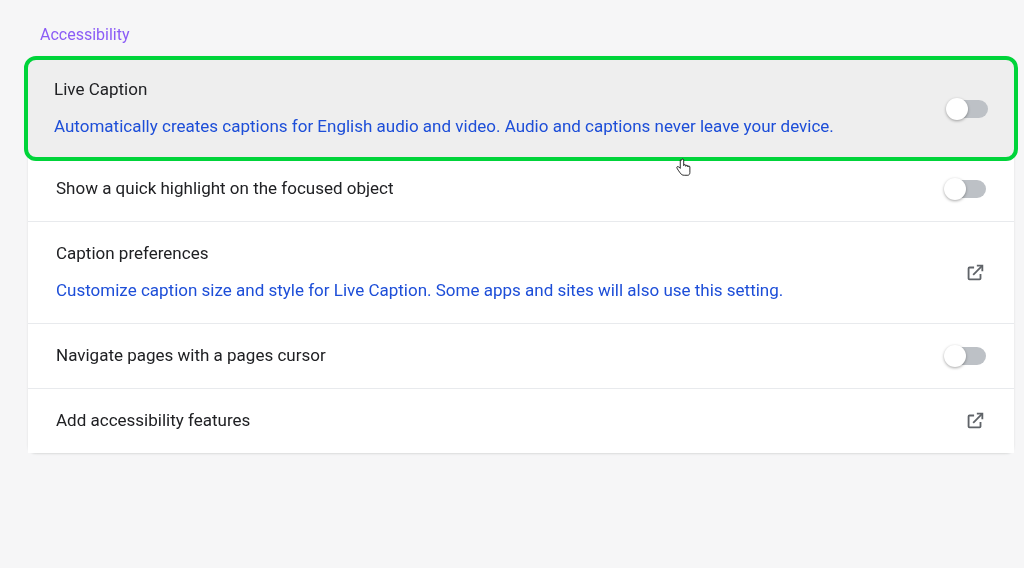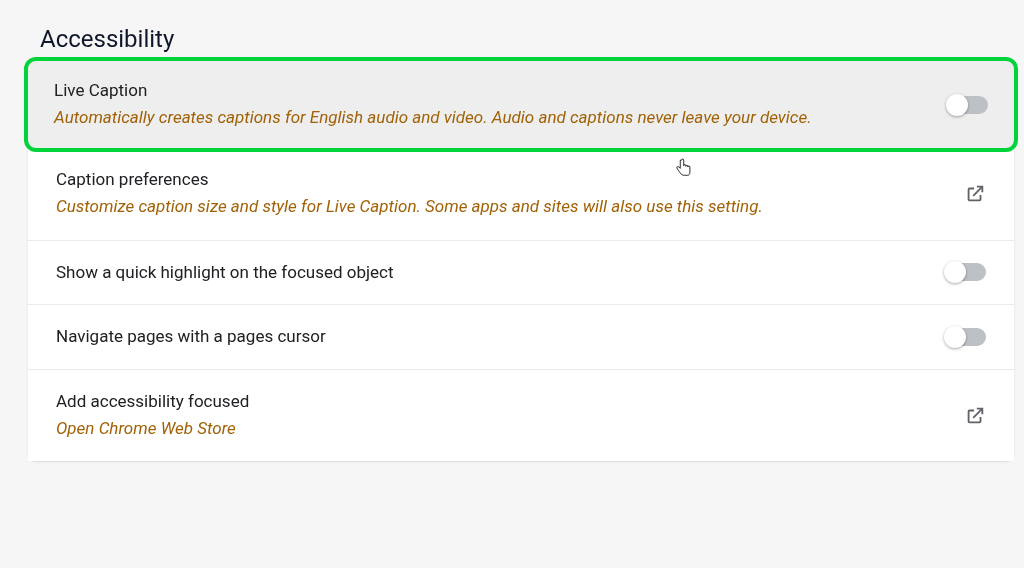--- a/index.html
+++ b/index.html
@@ -5,23 +5,23 @@
     * { margin: 0; padding: 0; box-sizing: border-box; }
     body {
       font-family: 'Segoe UI', Roboto, Arial, sans-serif;
       background: #f6f6f7;
       width: 1024px;
       height: 568px;
       padding: 25px 10px 0 28px;
       position: relative;
     }
     .section-title {
-      font-size: 24px;
-      color: #0f172a;
-      margin-bottom: 8px;
+      font-size: 16px;
+      color: #8b5cf6;
+      margin-bottom: 16px;
       padding-left: 12px;
       font-weight: 400;
     }
     .settings-list {
       background: #fff;
       border-radius: 8px;
       box-shadow: 0 1px 2px rgba(60,64,67,0.15);
       overflow: visible;
     }
     .settings-row {
@@ -44,24 +44,23 @@
       border-bottom: 4px solid #00d43a;
     }
     .row-text { flex: 1; }
     .row-title {
       font-size: 17px;
       color: #202124;
       line-height: 1.4;
     }
     .row-desc {
       font-size: 17px;
-      color: #a16207;
+      color: #1d4ed8;
       line-height: 1.5;
-      margin-top: 2px;
-      font-style: italic;
+      margin-top: 12px;
     }
     .control { margin-left: 24px; display:flex; align-items:center; }
     .toggle {
       width: 40px;
       height: 18px;
       background: #bdc1c6;
       border-radius: 10px;
       position: relative;
       cursor: pointer;
     }
@@ -105,58 +104,57 @@
     </div>
     <div class="control">
       <div class="toggle">
         <div class="toggle-knob"></div>
       </div>
     </div>
   </div>
 
   <div class="settings-row">
     <div class="row-text">
+      <div class="row-title">Show a quick highlight on the focused object</div>
+    </div>
+    <div class="control">
+      <div class="toggle">
+        <div class="toggle-knob"></div>
+      </div>
+    </div>
+  </div>
+
+  <div class="settings-row">
+    <div class="row-text">
       <div class="row-title">Caption preferences</div>
       <div class="row-desc">Customize caption size and style for Live Caption. Some apps and sites will also use this setting.</div>
     </div>
     <div class="control">
       <svg class="ext-icon" viewBox="0 0 24 24">
         <path d="M18 13v5a1 1 0 0 1-1 1H6a1 1 0 0 1-1-1V7a1 1 0 0 1 1-1h5"></path>
         <polyline points="14 4 20 4 20 10"></polyline>
         <line x1="10" y1="14" x2="20" y2="4"></line>
       </svg>
-    </div>
-  </div>
-
-  <div class="settings-row">
-    <div class="row-text">
-      <div class="row-title">Show a quick highlight on the focused object</div>
-    </div>
-    <div class="control">
-      <div class="toggle">
-        <div class="toggle-knob"></div>
-      </div>
     </div>
   </div>
 
   <div class="settings-row">
     <div class="row-text">
       <div class="row-title">Navigate pages with a pages cursor</div>
     </div>
     <div class="control">
       <div class="toggle">
         <div class="toggle-knob"></div>
       </div>
     </div>
   </div>
 
   <div class="settings-row">
     <div class="row-text">
-      <div class="row-title">Add accessibility focused</div>
-      <div class="row-desc">Open Chrome Web Store</div>
+      <div class="row-title">Add accessibility features</div>
     </div>
     <div class="control">
       <svg class="ext-icon" viewBox="0 0 24 24">
         <path d="M18 13v5a1 1 0 0 1-1 1H6a1 1 0 0 1-1-1V7a1 1 0 0 1 1-1h5"></path>
         <polyline points="14 4 20 4 20 10"></polyline>
         <line x1="10" y1="14" x2="20" y2="4"></line>
       </svg>
     </div>
   </div>
 

